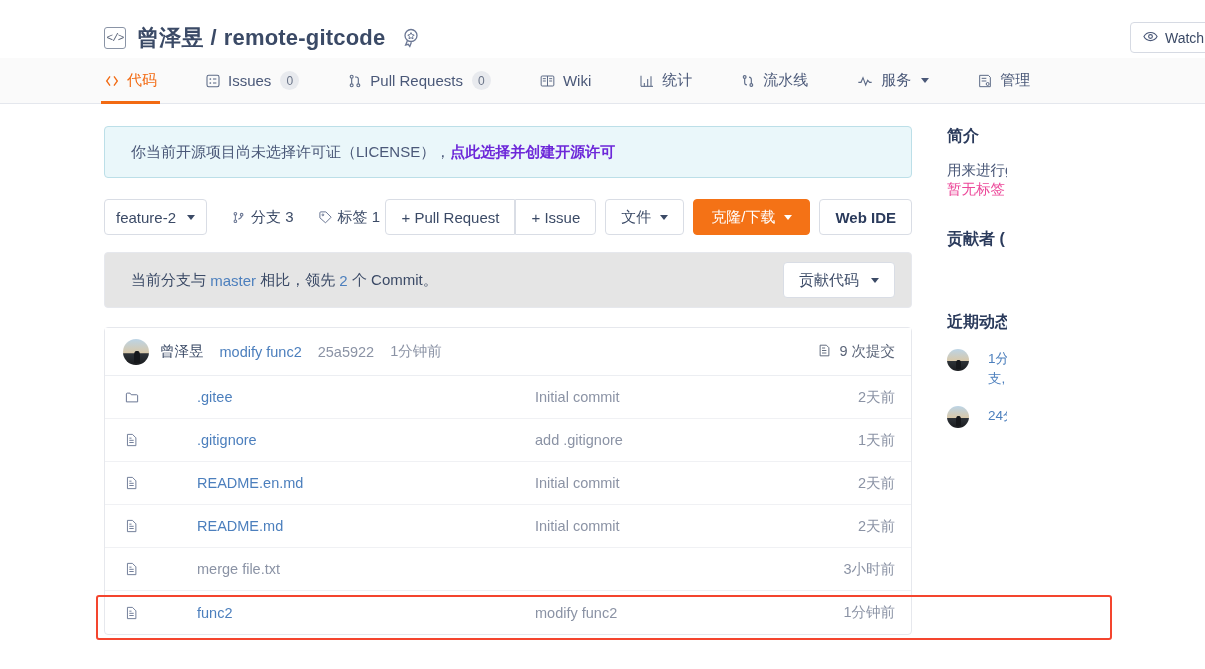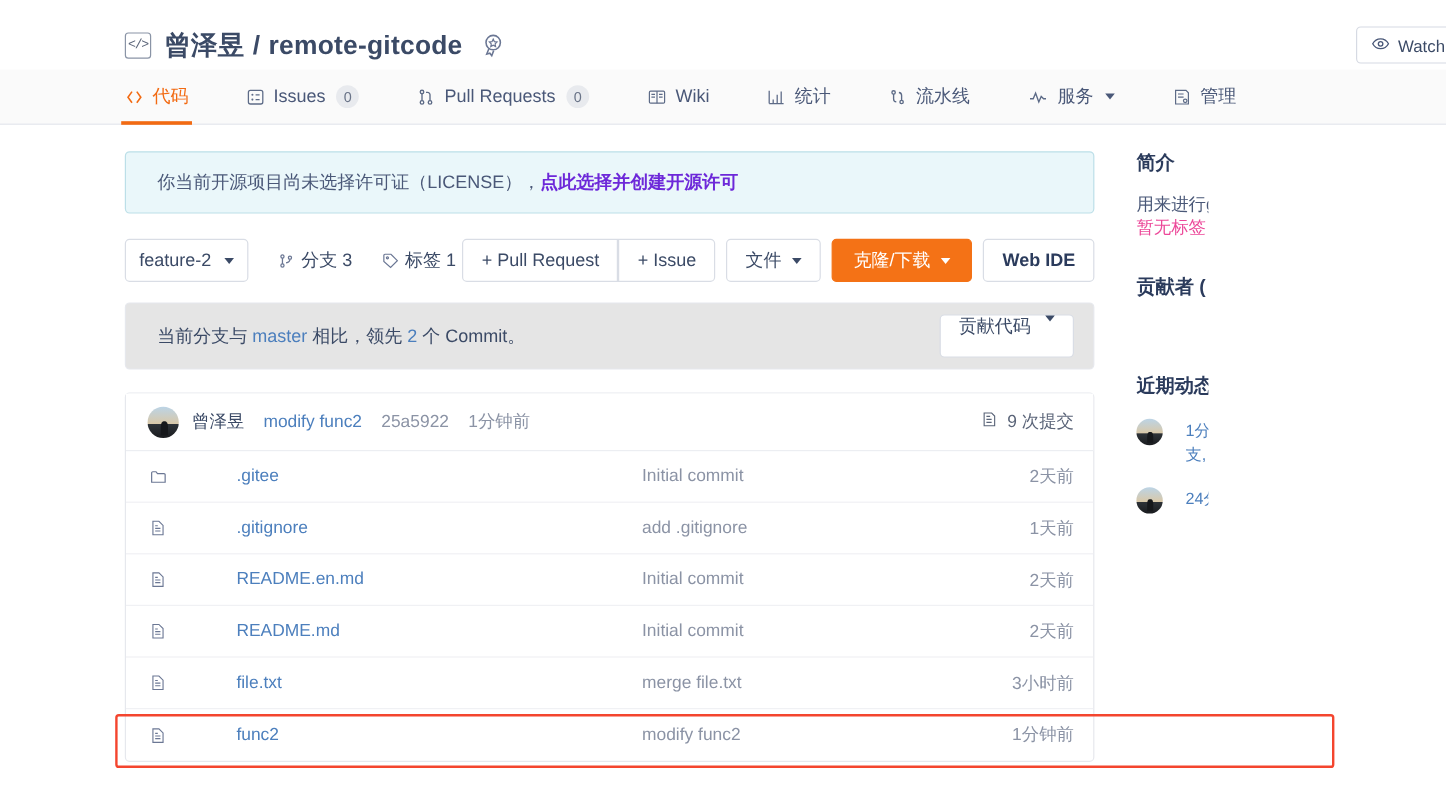--- a/index.html
+++ b/index.html
@@ -111,21 +111,21 @@
 
   
   .compare-bar {
     margin-top: 17px; height: 56px; background: #e5e5e5;
     border: 1px solid #e6e8ed; border-radius: 4px;
     display: flex; align-items: center; padding: 0 16px 0 26px;
     font-size: 15px; color: #3b4a66;
   }
   .compare-bar a { color: #4c7fbd; }
   .contrib-btn {
-    margin-left: auto; display: flex; gap: 9px;
+    margin-left: auto; display: flex; align-items: center; gap: 9px;
     height: 36px; padding: 0 15px; border: 1px solid #d9dde5; border-radius: 4px;
     background: #fff; font-size: 15px; color: #3b4a66; cursor: pointer;
   }
 
   
   .file-panel {
     margin-top: 19px; border: 1px solid #e6e8ed; border-radius: 4px;
     background: #fff; overflow: visible;
   }
   .commit-head {
@@ -455,21 +455,20 @@
 
         <div class="file-row">
           <span class="fr-icon">
             <svg width="15" height="16" viewBox="0 0 24 24" fill="none" stroke="currentColor" stroke-width="1.5">
               <path d="M5.5 3h8L19 8.5V21h-13.5z"></path>
               <line x1="8.5" y1="9" x2="12" y2="9"></line>
                 <line x1="8.5" y1="12.5" x2="15.5" y2="12.5"></line>
               <line x1="8.5" y1="16" x2="15.5" y2="16"></line>
             </svg>
           </span>
-          <span class="fr-name">file.txt</span>
           <span class="fr-msg">merge file.txt</span>
           <span class="fr-time">3小时前</span>
         </div>
 
         <div class="file-row">
           <span class="fr-icon">
             <svg width="15" height="16" viewBox="0 0 24 24" fill="none" stroke="currentColor" stroke-width="1.5">
               <path d="M5.5 3h8L19 8.5V21h-13.5z"></path>
               <line x1="8.5" y1="9" x2="12" y2="9"></line>
                 <line x1="8.5" y1="12.5" x2="15.5" y2="12.5"></line>

